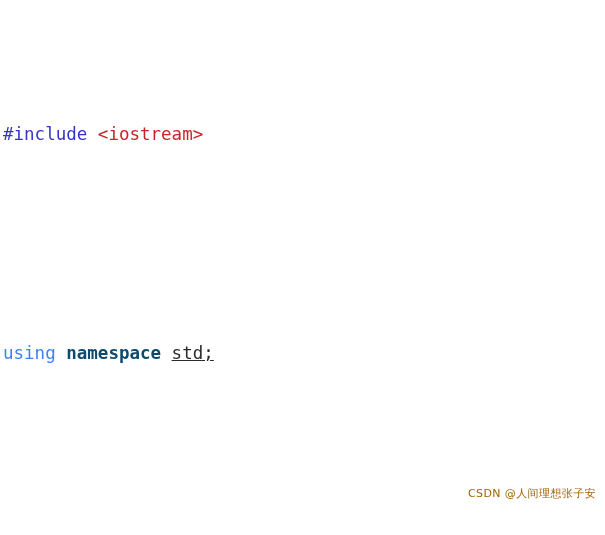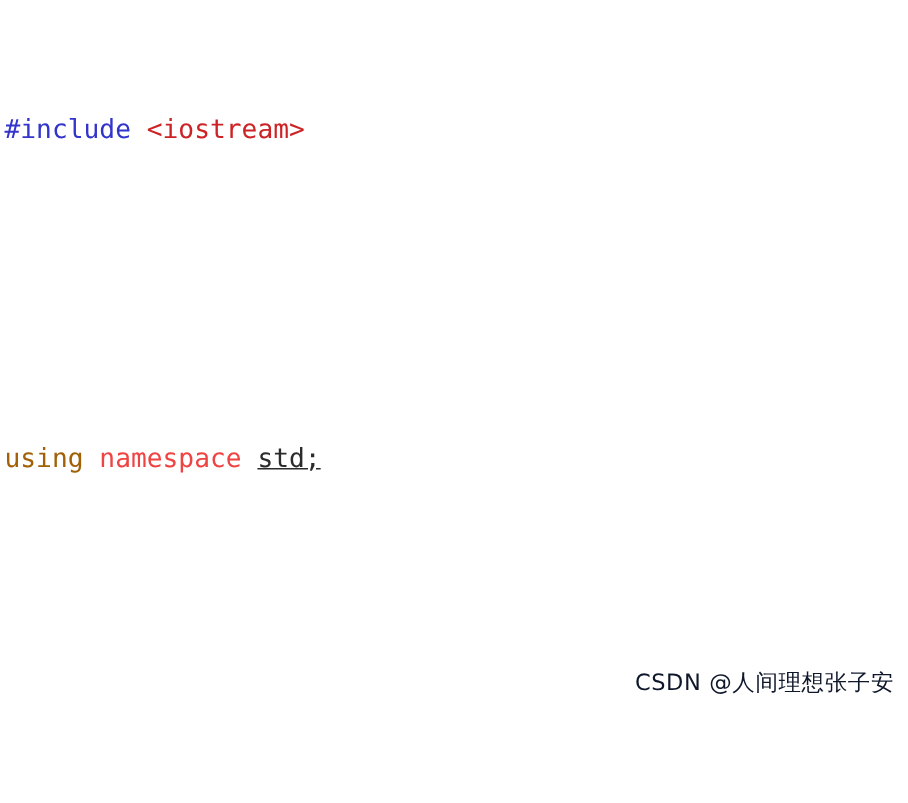--- a/index.html
+++ b/index.html
@@ -7,50 +7,51 @@
     padding: 0;
     background: #ffffff;
   }
   #screen {
     position: relative;
     width: 605px;
     height: 477px;
     background: #ffffff;
     overflow: hidden;
     font-family: "DejaVu Sans Mono", "Liberation Mono", monospace;
+    margin-top: 47px;
   }
   #code {
     position: absolute;
     left: 3px;
     top: 2px;
     font-size: 17.5px;
     line-height: 24.3px;
     white-space: pre;
     letter-spacing: 0px;
     color: #2b2b2b;
   }
   .ln {
     display: block;
     height: 24.3px;
     white-space: pre;
   }
-  .kw   { color: #a16207; }
+  .kw   { color: #3b82f6; }
   .pre  { color: #3334cc; }
   .inc  { color: #cc2326; }
-  .ns   { color: #ef4444; }
+  .ns   { color: #0c4a6e; font-weight: bold; }
   .id   { color: #2b2b2b; text-decoration: underline; }
   .pun  { color: #2b2b2b; }
 
   #watermark {
     position: absolute;
     right: 9px;
-    bottom: 12px;
+    bottom: 23px;
     font-family: "DejaVu Sans", "Liberation Sans", sans-serif;
-    font-size: 15px;
-    color: #0f172a;
+    font-size: 11px;
+    color: #a16207;
     white-space: pre;
     letter-spacing: 0.4px;
   }
 </style>
 </head>
 <body>
 
 <div id="screen">
 
   <div id="code">

